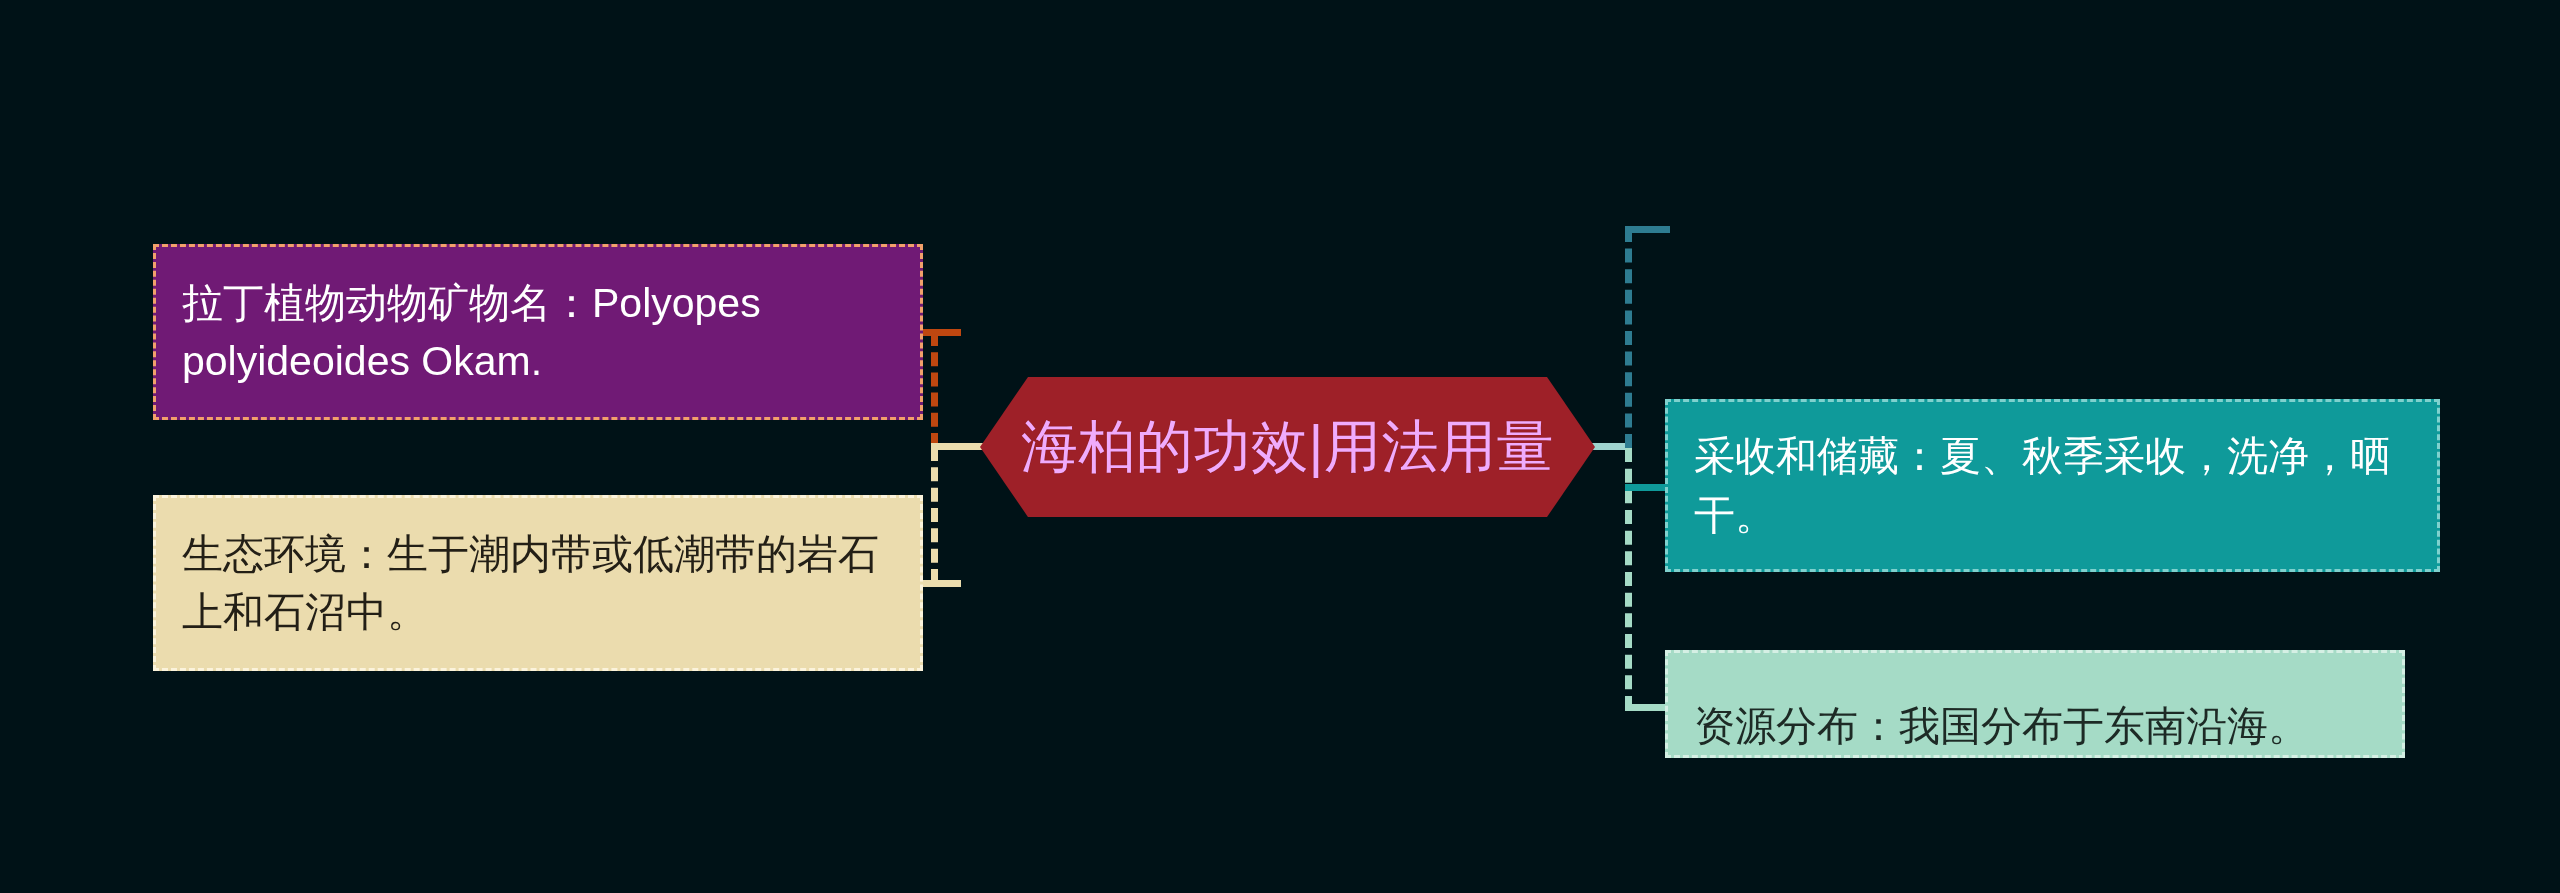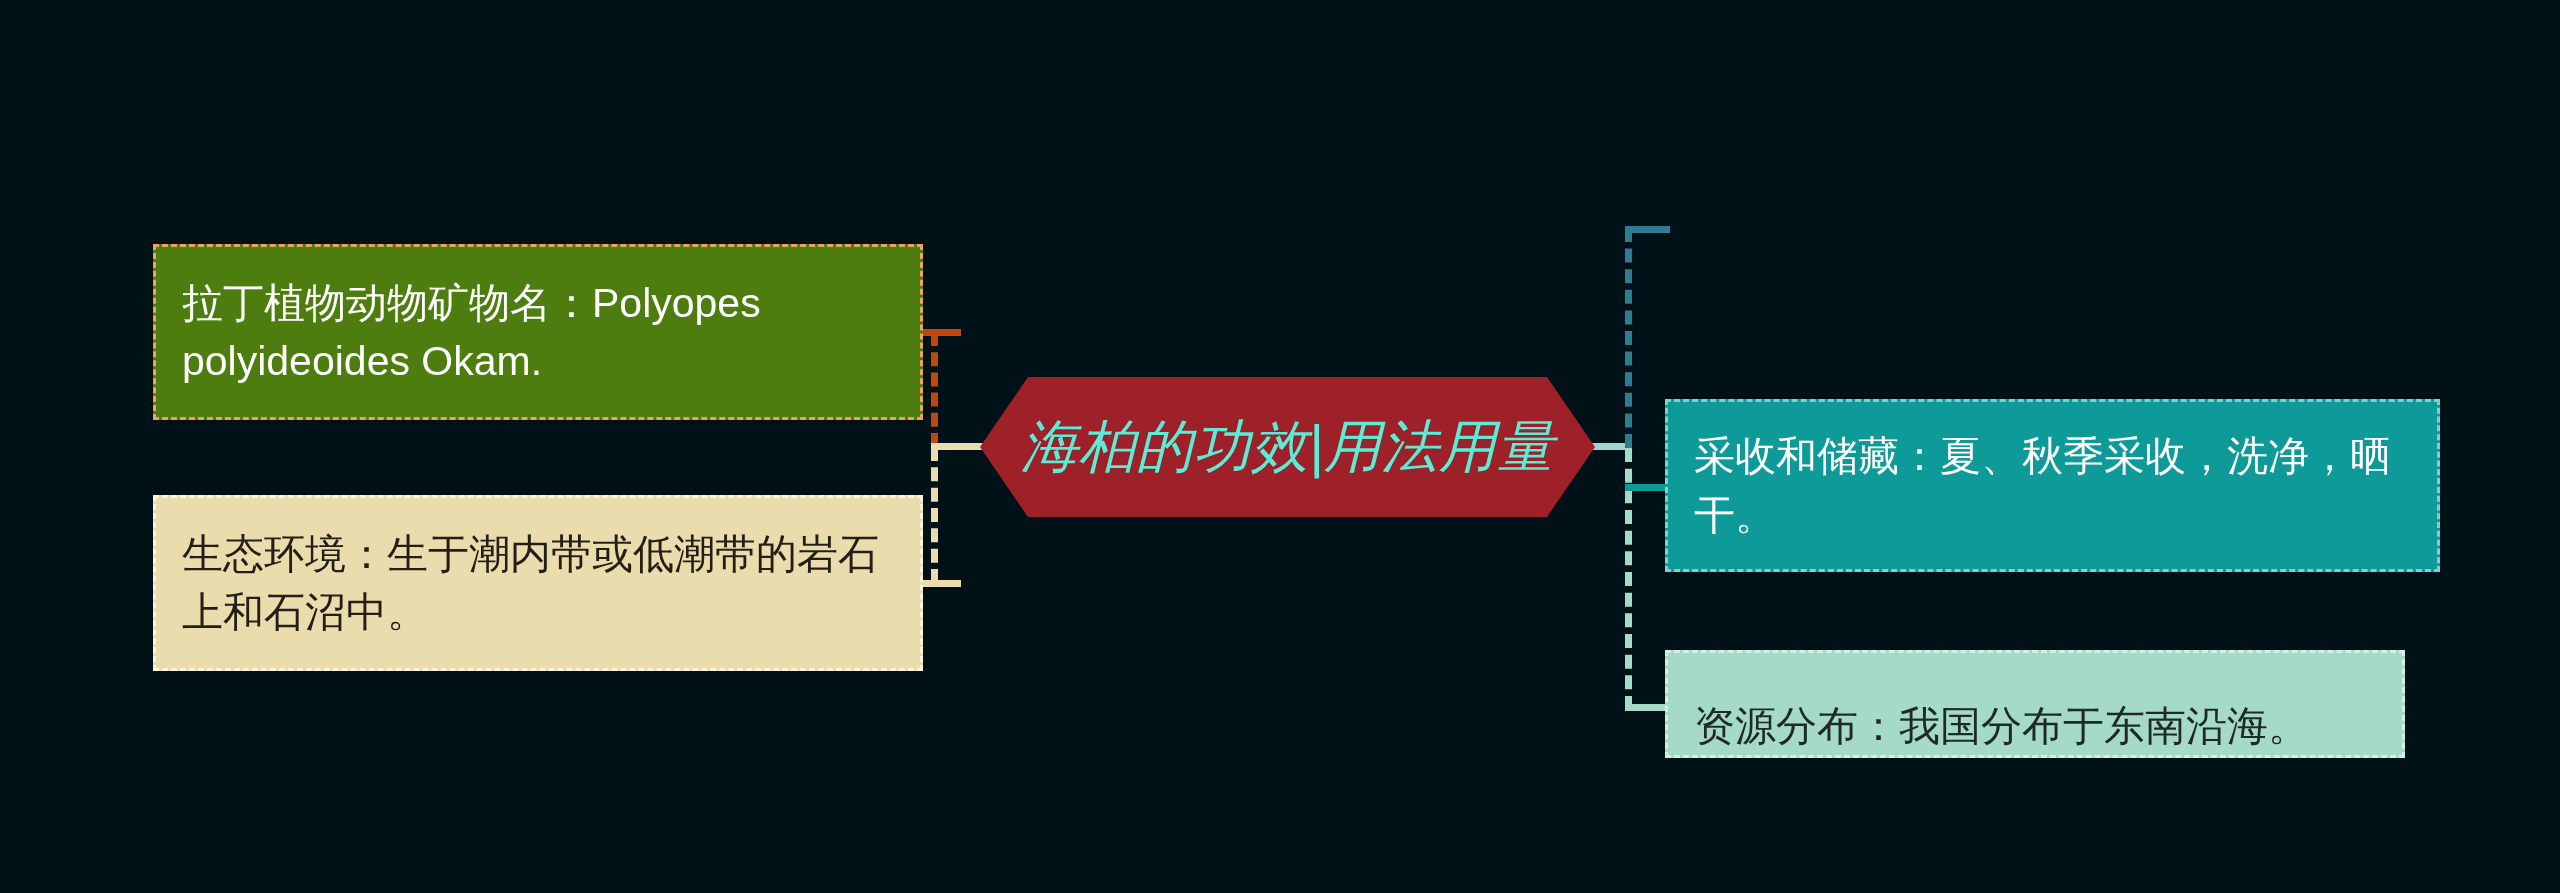--- a/index.html
+++ b/index.html
@@ -30,27 +30,26 @@
     height: 140px;
     background: #9E2028;
     -webkit-clip-path: polygon(0% 50%, 7.8% 0%, 92.2% 0%, 100% 50%, 92.2% 100%, 7.8% 100%);
     clip-path: polygon(0% 50%, 7.8% 0%, 92.2% 0%, 100% 50%, 92.2% 100%, 7.8% 100%);
     display: flex;
     align-items: center;
     justify-content: center;
     z-index: 6;
   }
   .center-node .label {
-    color: #5eead4;
+    color: #f0abfc;
     font-size: 57px;
     line-height: 1.05;
     letter-spacing: 0.5px;
     white-space: nowrap;
     text-shadow: 0 0 1px rgba(0,0,0,0.25);
-    font-style: italic;
   }
 
   
   .leaf {
     position: absolute;
     box-sizing: border-box;
     display: flex;
     align-items: center;
     z-index: 5;
   }
@@ -59,21 +58,21 @@
     line-height: 1.42;
     width: 100%;
     word-break: break-word;
   }
 
   .leaf-latin {
     left: 153px;
     top: 244px;
     width: 770px;
     height: 176px;
-    background: #4d7c0f;
+    background: #701a75;
     border: 3px dashed #F2A06B;
     padding: 0 30px 0 26px;
   }
   .leaf-latin .text { color: #FFFFFF; }
 
   .leaf-eco {
     left: 153px;
     top: 495px;
     width: 770px;
     height: 176px;

